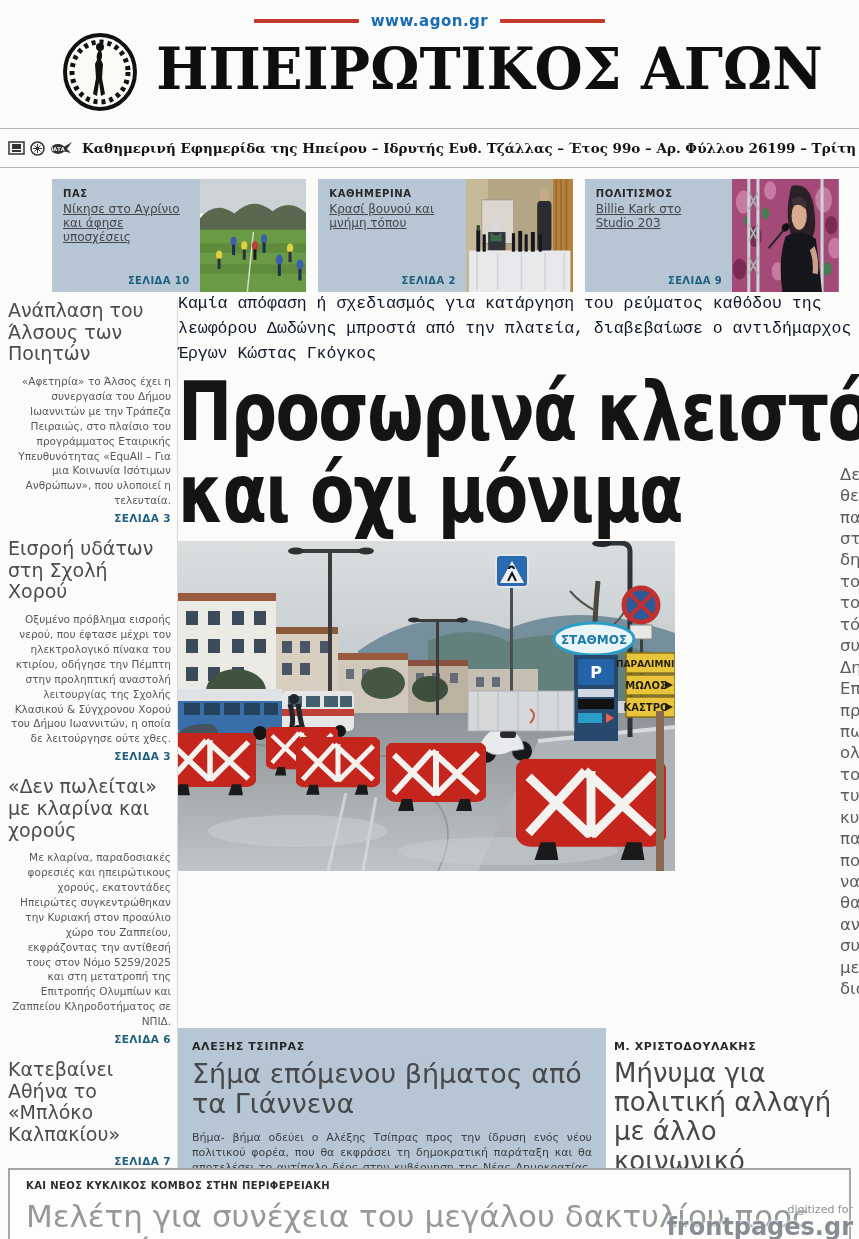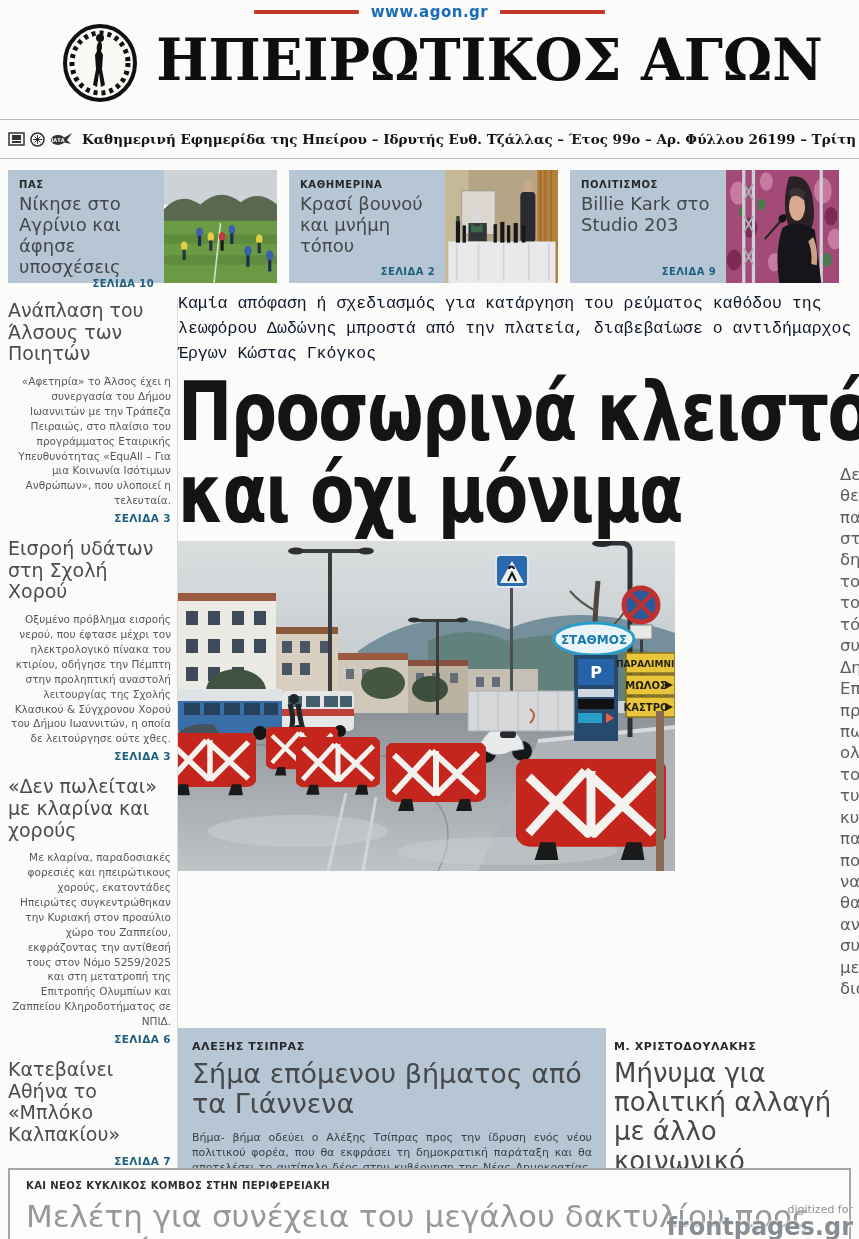--- a/index.html
+++ b/index.html
@@ -1,40 +1,40 @@
 <!DOCTYPE html>
 <html lang="el"><head>
 <meta charset="utf-8">
 <style>
   html,body{margin:0;padding:0;background:#e9e9e9;}
   #page{position:relative;width:859px;height:1239px;margin:0 auto;background:#fbfbf9;
         overflow:hidden;font-family:"DejaVu Sans",sans-serif;color:#222;}
   
-  .topbar{display:flex;align-items:center;justify-content:center;gap:12px;padding-top:3px;height:17px;}
+  .topbar{display:flex;align-items:center;justify-content:center;gap:12px;padding-top:12px;height:17px;}
   .redline{display:block;width:105px;height:4px;background:#c0392b;border-radius:1px;}
   .url{font-size:15px;font-weight:bold;color:#1a6cb5;letter-spacing:.5px;}
   
   .masthead{position:relative;height:97px;display:flex;align-items:center;}
   .emblem{position:absolute;left:60px;top:0px;width:80px;height:84px;}
   .mtitle{position:absolute;left:150px;top:6px;width:700px;text-align:center;
           font-family:"DejaVu Serif",serif;font-weight:bold;font-size:57px;color:#0e0e0e;
           transform:scaleX(.97);transform-origin:left;white-space:nowrap;letter-spacing:0px;}
   
   .dateline{height:38px;margin:2px 0 0 0;border-top:1px solid #b9b9b9;border-bottom:1px solid #b9b9b9;
             display:flex;align-items:center;gap:10px;padding:0 8px;}
   .dl-icons{display:flex;align-items:center;gap:5px;}
   .dl-text{flex:1;text-align:center;font-family:"DejaVu Serif",serif;font-weight:bold;
            font-size:13.5px;color:#141414;white-space:nowrap;}
   
-  .teasers{display:flex;gap:12px;padding:11px 20px 9px 8px;height:113px;}
+  .teasers{display:flex;gap:12px;padding:11px 20px 9px 8px;height:113px;margin-left:44px;}
   .teaser{flex:1;display:flex;height:113px;}
   .tbox{flex:0 0 58%;background:#b7c6d5;padding:9px 10px 6px 11px;box-sizing:border-box;
         display:flex;flex-direction:column;}
   .tkicker{font-size:10px;font-weight:bold;color:#26282a;letter-spacing:.6px;margin-bottom:4px;}
-  .ttitle{font-size:18px;color:#454749;line-height:1.16;}
+  .ttitle{font-size:12px;color:#454749;line-height:1.16;text-decoration:underline;}
   .tpage{margin-top:auto;text-align:right;font-size:10px;font-weight:bold;color:#1f6080;letter-spacing:.4px;}
   .tphoto{flex:1;height:113px;}
   .tphoto svg{width:100%;height:100%;display:block;}
   
   .leftcol{position:absolute;left:8px;top:300px;width:163px;height:868px;
            border-right:1px solid #dadada;padding-right:6px;box-sizing:content-box;}
   .lhead{font-size:19px;color:#4c4c4e;line-height:1.14;margin:0 0 9px 0;}
   .lbody{font-size:10.5px;color:#58585a;line-height:1.42;text-align:right;margin-bottom:4px;}
   .lpage{text-align:right;font-size:10.5px;font-weight:bold;color:#1f6080;letter-spacing:.4px;margin-bottom:14px;}
   .lkicker{font-size:10.5px;font-weight:bold;color:#303234;line-height:1.3;letter-spacing:.4px;margin-bottom:3px;}

